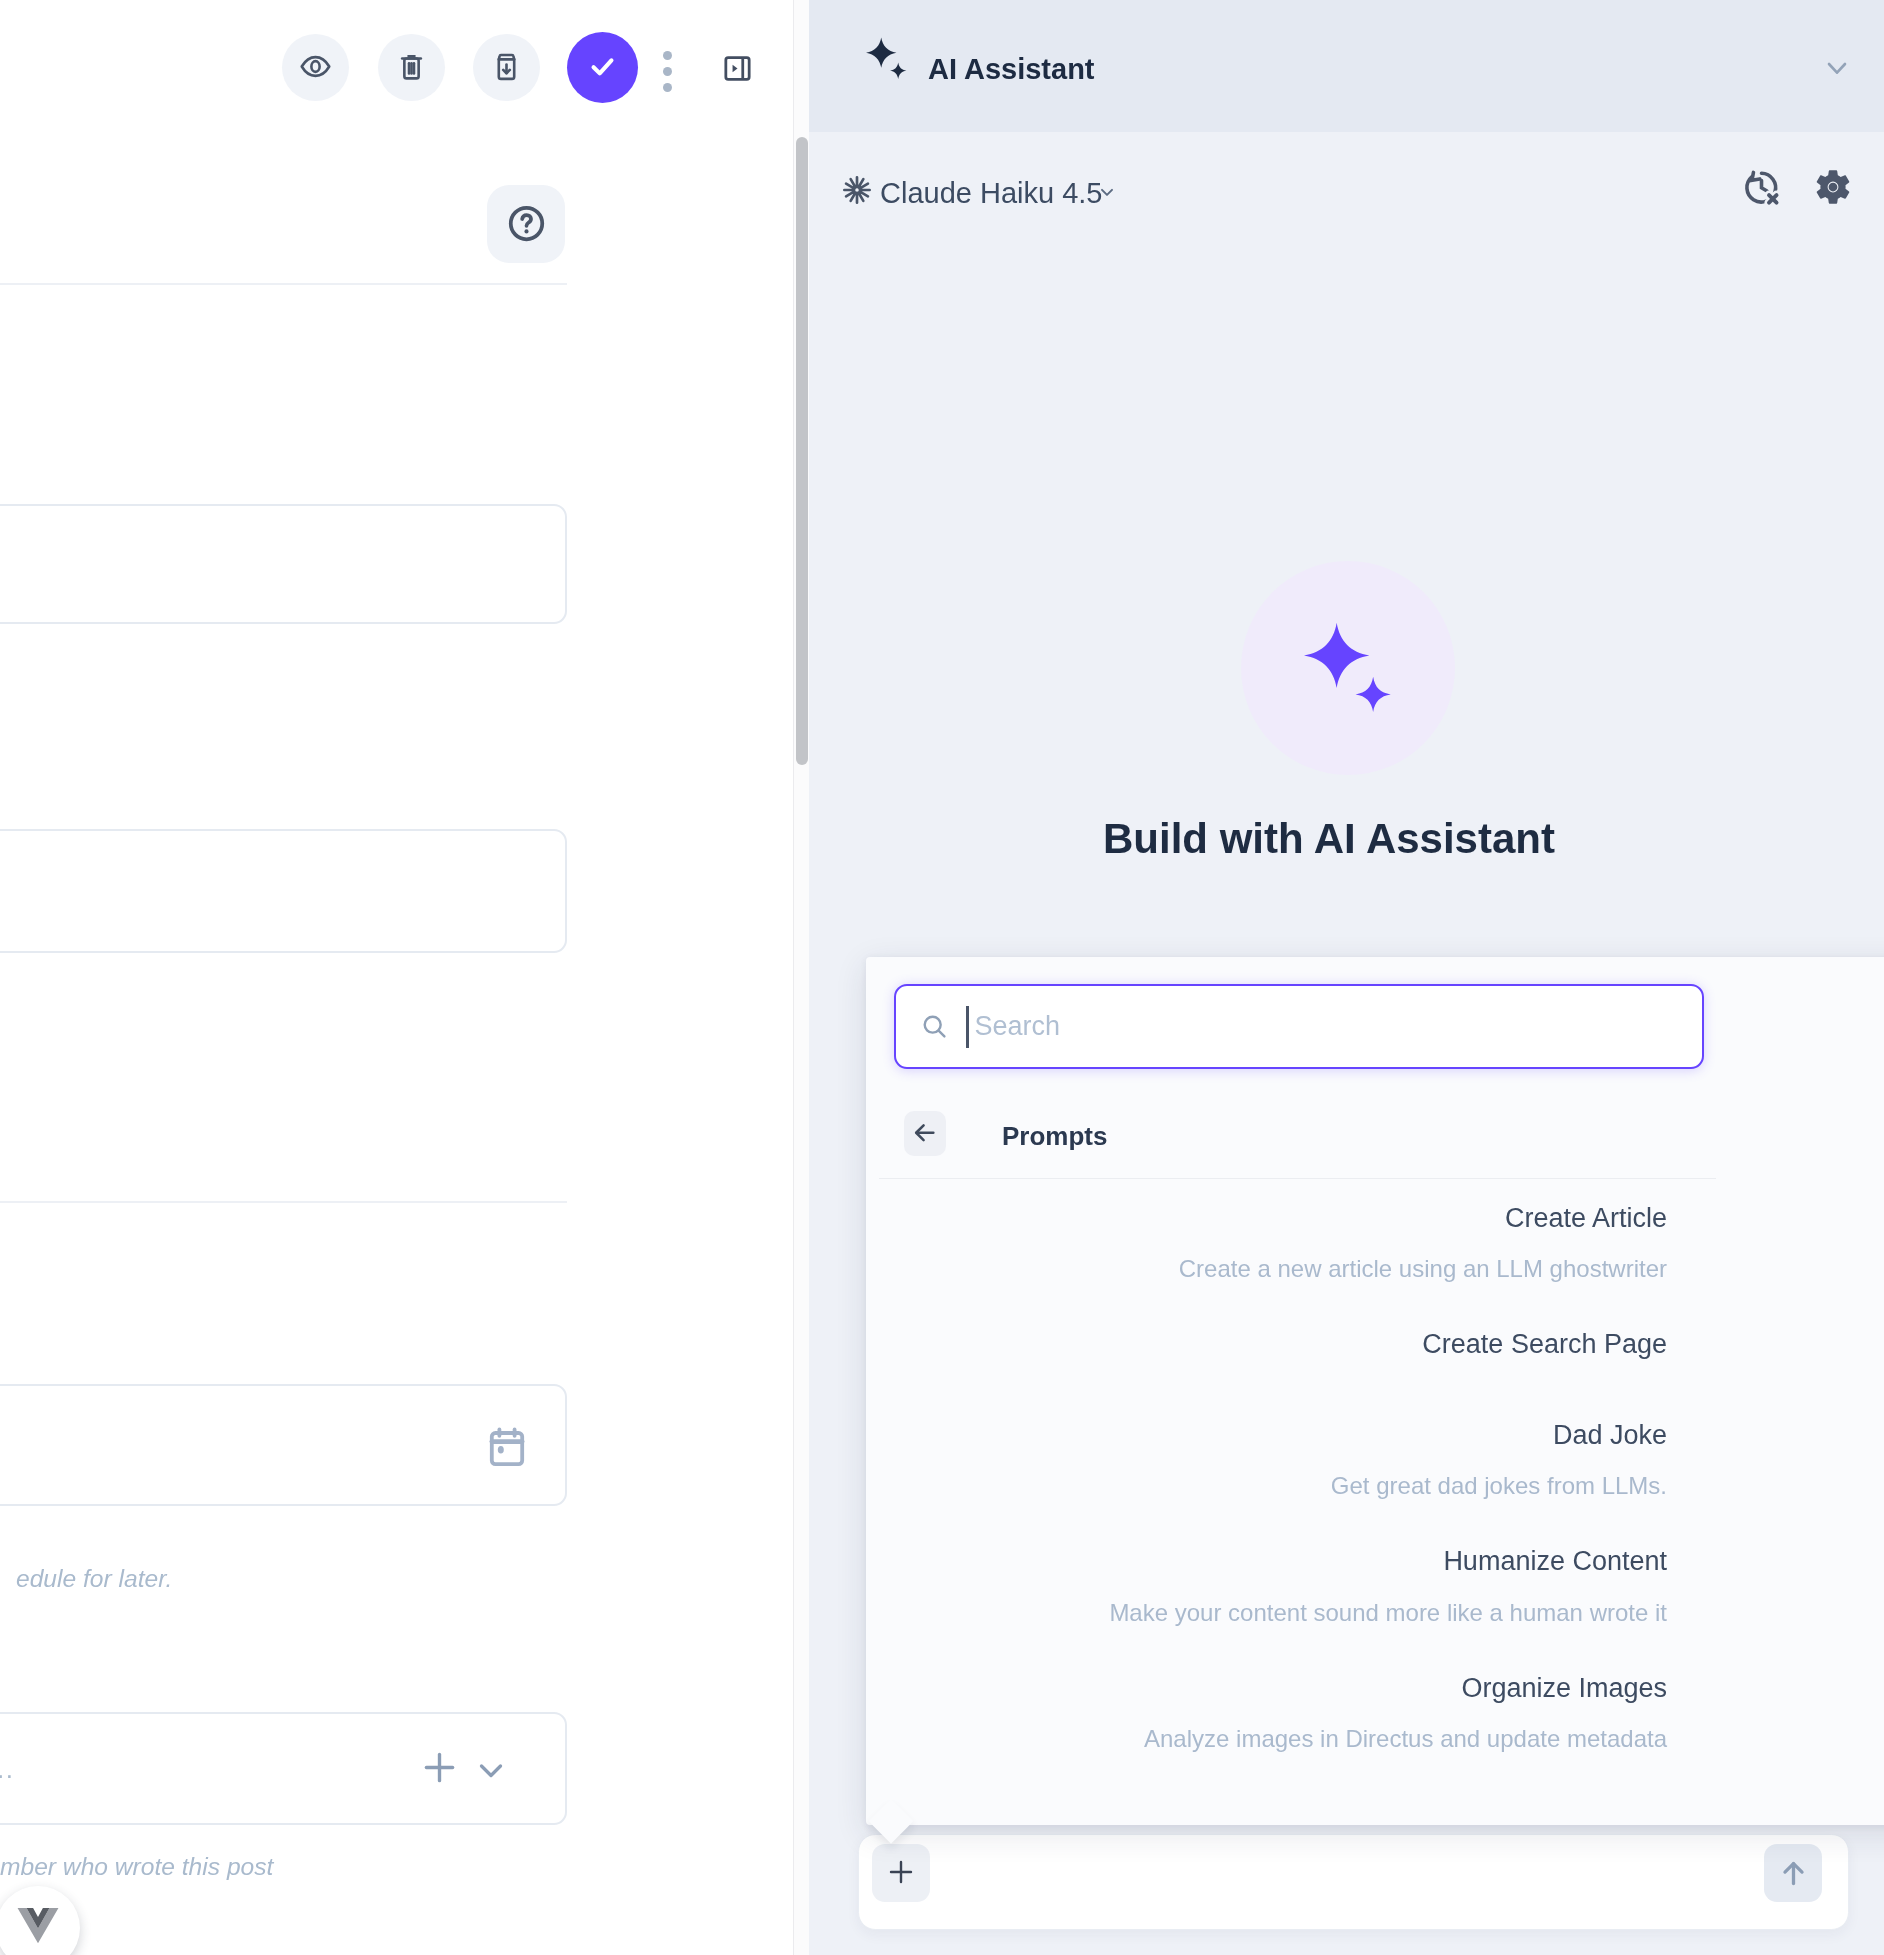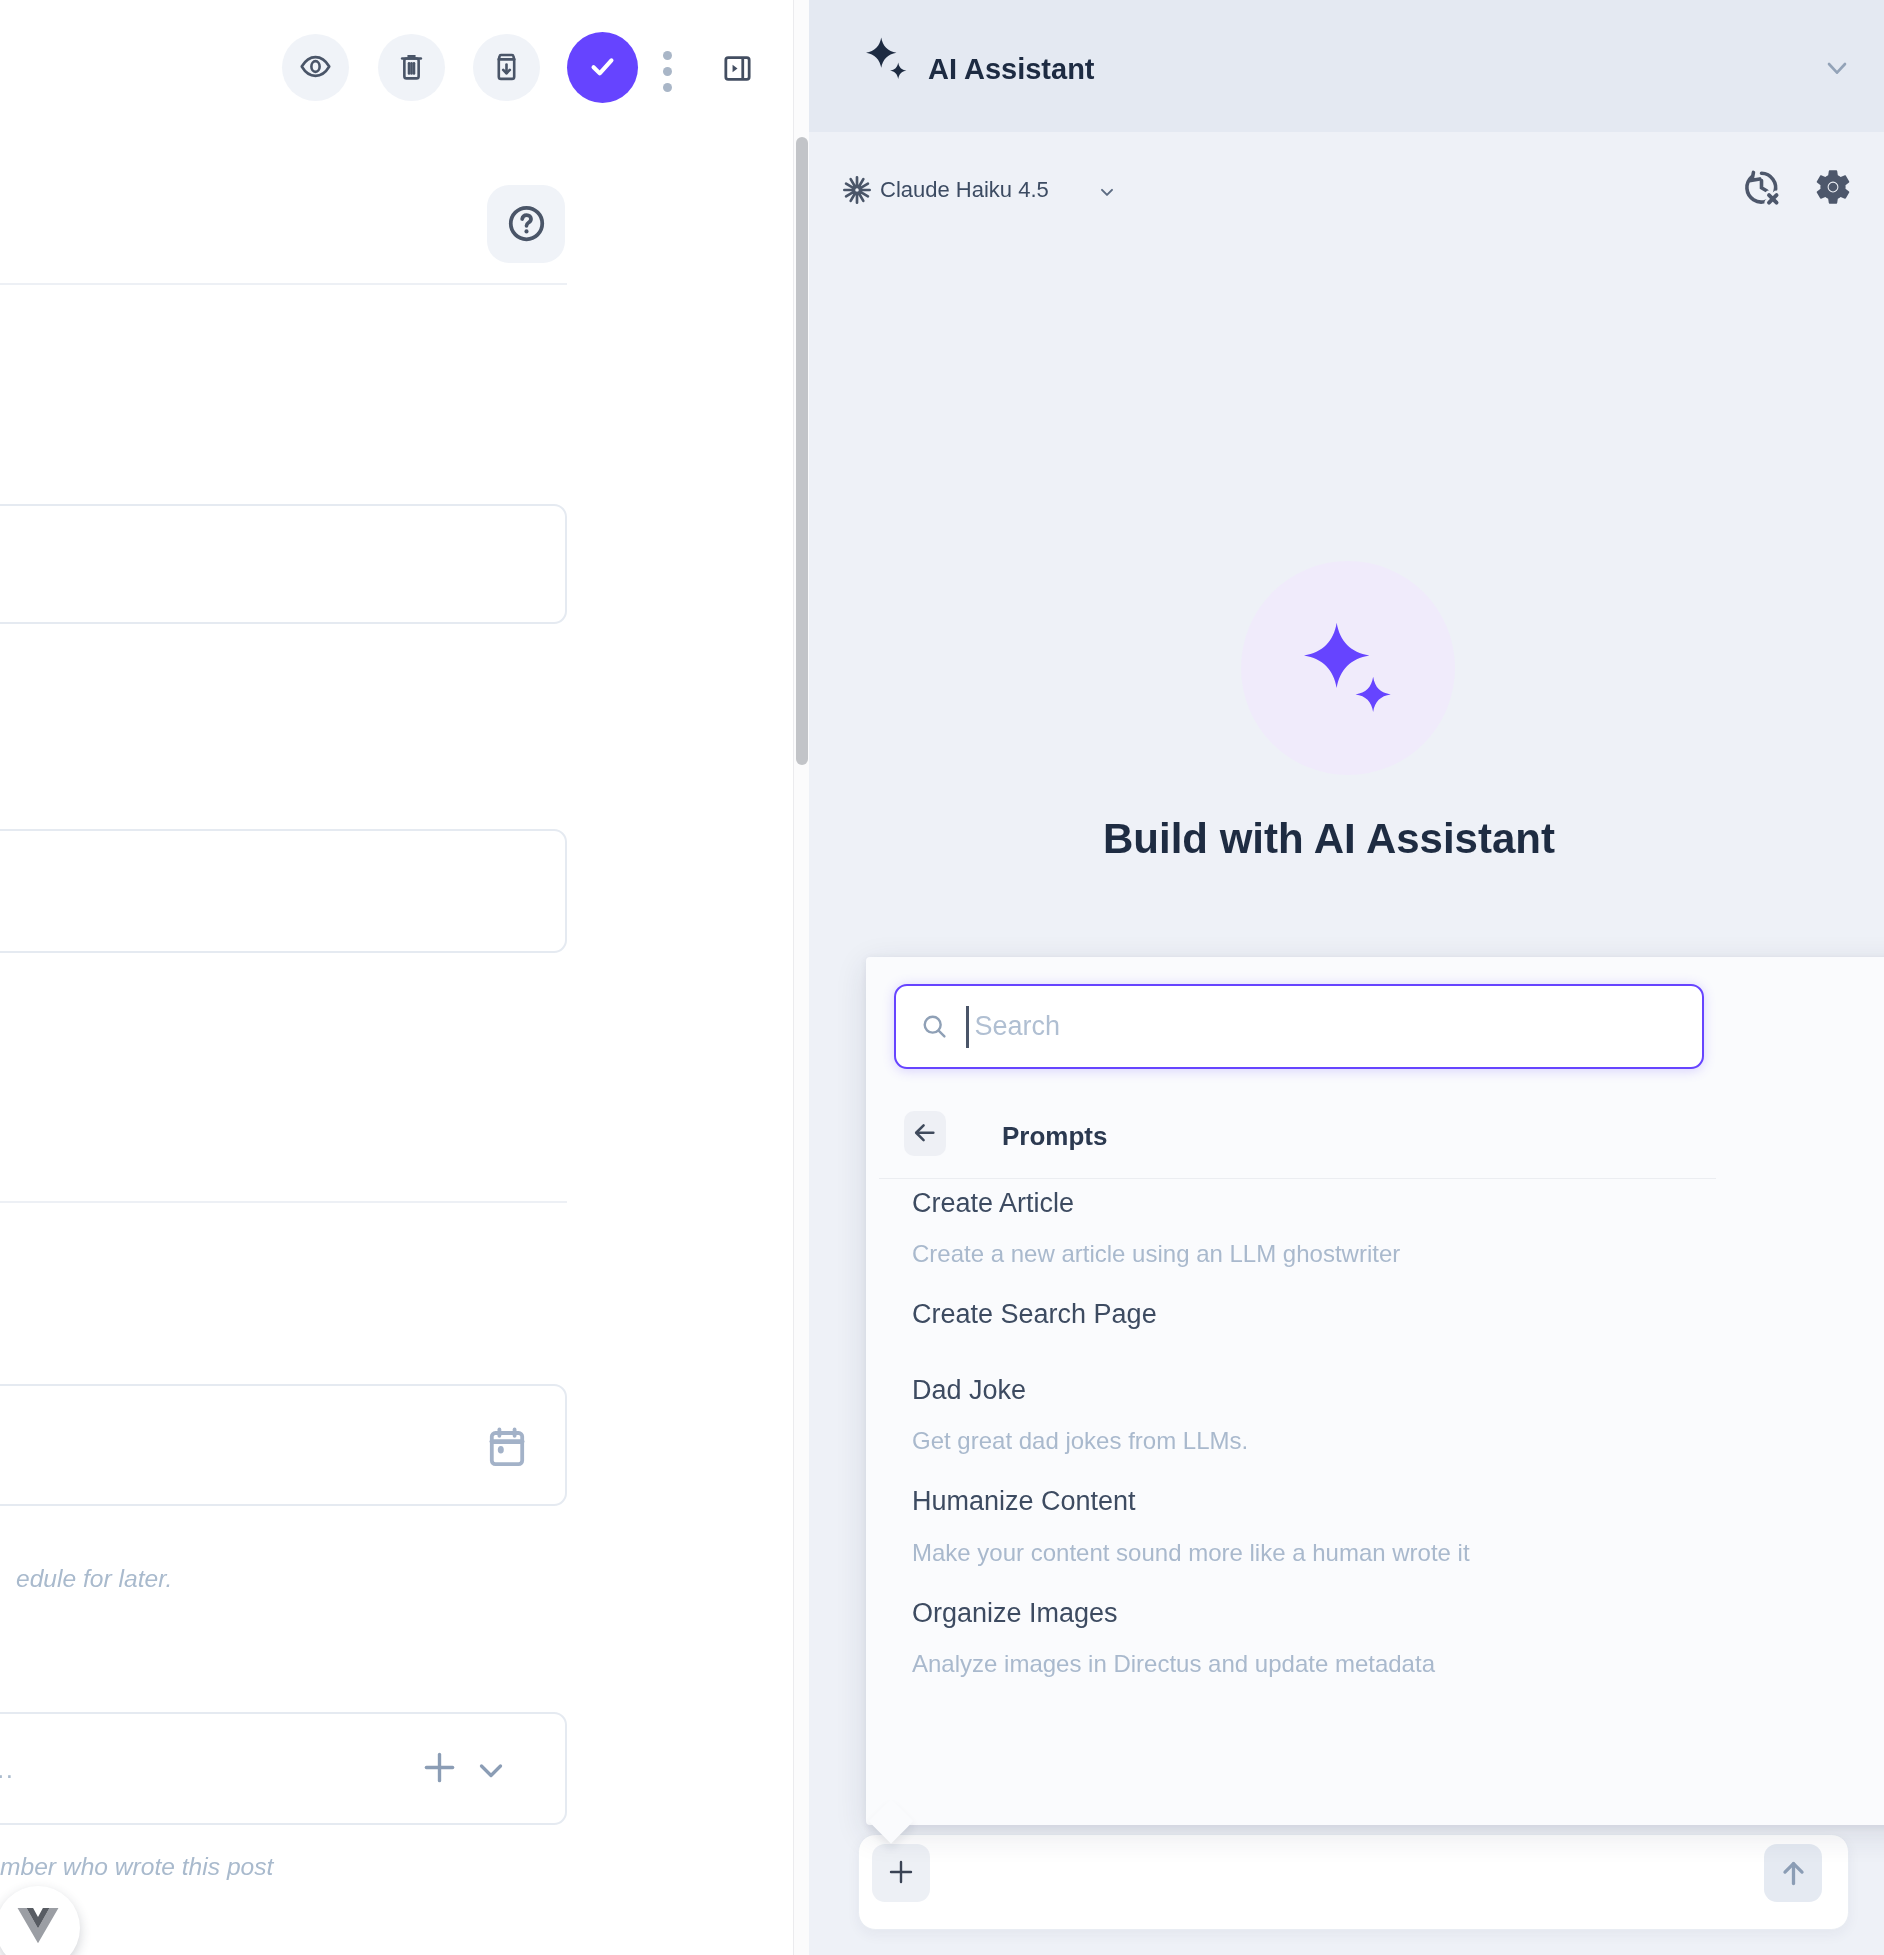--- a/index.html
+++ b/index.html
@@ -37,21 +37,21 @@
     border-radius:6.5px; background:#c2c4c8; }
 
   
   #right-panel { position:absolute; left:809px; top:0; width:1075px; height:1955px; background:#eef1f7; }
   #panel-header { position:absolute; left:0; top:0; right:0; height:132px; background:#e4e9f2; }
   #panel-header .sparkle { position:absolute; left:57px; top:36px; width:41px; height:45px; color:#1d2b42; }
   #panel-title { position:absolute; left:119px; top:53px; font-size:29px; font-weight:600; color:#1d2b42; }
   #panel-collapse { position:absolute; left:1012px; top:52px; width:32px; height:32px; color:#93a3b8; }
 
   #model-star { position:absolute; left:32px; top:174px; width:32px; height:32px; color:#4a5568; }
-  #model-name { position:absolute; left:71px; top:177px; font-size:22px; font-weight:500; color:#3c4b62; }
+  #model-name { position:absolute; left:71px; top:177px; font-size:29px; font-weight:500; color:#3c4b62; }
   #model-chev { position:absolute; left:288px; top:182px; width:20px; height:20px; color:#5d6c83; }
   #history-btn { position:absolute; left:932px; top:168px; width:41px; height:41px; color:#4d576b; }
   #settings-btn { position:absolute; left:1003px; top:166px; width:42px; height:42px; color:#4d576b; }
 
   #hero-circle { position:absolute; left:432px; top:561px; width:214px; height:214px;
     border-radius:50%; background:#f0ebfb; display:flex; align-items:center; justify-content:center; }
   #hero-circle .sparkle { width:88px; height:94px; color:#6644ff; }
   #hero-title { position:absolute; left:0; right:35px; top:815px; text-align:center;
     font-size:42px; font-weight:700; color:#1e2c42; }
   #hero-sub { position:absolute; left:0; right:35px; top:890px; text-align:center;
@@ -70,21 +70,21 @@
   #search-caret { width:2.2px; height:42px; background:#4a5568; margin-left:17.4px; flex:none; }
   #search-input { flex:1; border:none; outline:none; background:transparent; margin-left:5.8px;
     font-family:"Liberation Sans", sans-serif; font-size:27px; color:#3c4b62; }
   #search-input::placeholder { color:#b0bfd2; }
   #back-btn { position:absolute; left:38px; top:154px; width:42px; height:45px; border-radius:10px;
     background:#eef0f5; display:flex; align-items:center; justify-content:center; color:#3f4a5c; }
   #back-btn svg { width:27.5px; height:27.5px; }
   #prompts-label { position:absolute; left:107px; top:164px; font-size:26px; font-weight:600; color:#2b3950;margin-left:29px; }
   #popup-divider { position:absolute; left:13px; top:221px; width:837px; height:1.4px; background:#ebedf1; }
   #prompt-list { position:absolute; left:0; top:223px; width:852px; bottom:2.9px; overflow:hidden; }
-  .prompt-row { padding:8px 51px 19px 46px; cursor:pointer; }
+  .prompt-row { padding:23px 51px 19px 46px; cursor:pointer;text-align:right; }
   .prompt-title { font-size:27px; font-weight:500; color:#3d4b61; margin-bottom:17.4px; }
   .prompt-desc { font-size:24px; color:#a9b9cd; line-height:36px; }
   #popup-scroll { position:absolute; right:0; top:4.3px; bottom:4.3px; width:33px;
     background:#f5f5f8; border-left:1.4px solid #e9eaee; border-radius:0 17.4px 17.4px 0; }
   #popup-scroll-thumb { position:absolute; left:8.7px; top:2.9px; bottom:17.4px; width:13px;
     border-radius:6.5px; background:#b9babe; }
 
   
   #composer { position:absolute; left:49px; top:1834px; width:991px; height:96px;
     background:#fff; border:1.4px solid #e9edf3; border-radius:17.4px;

